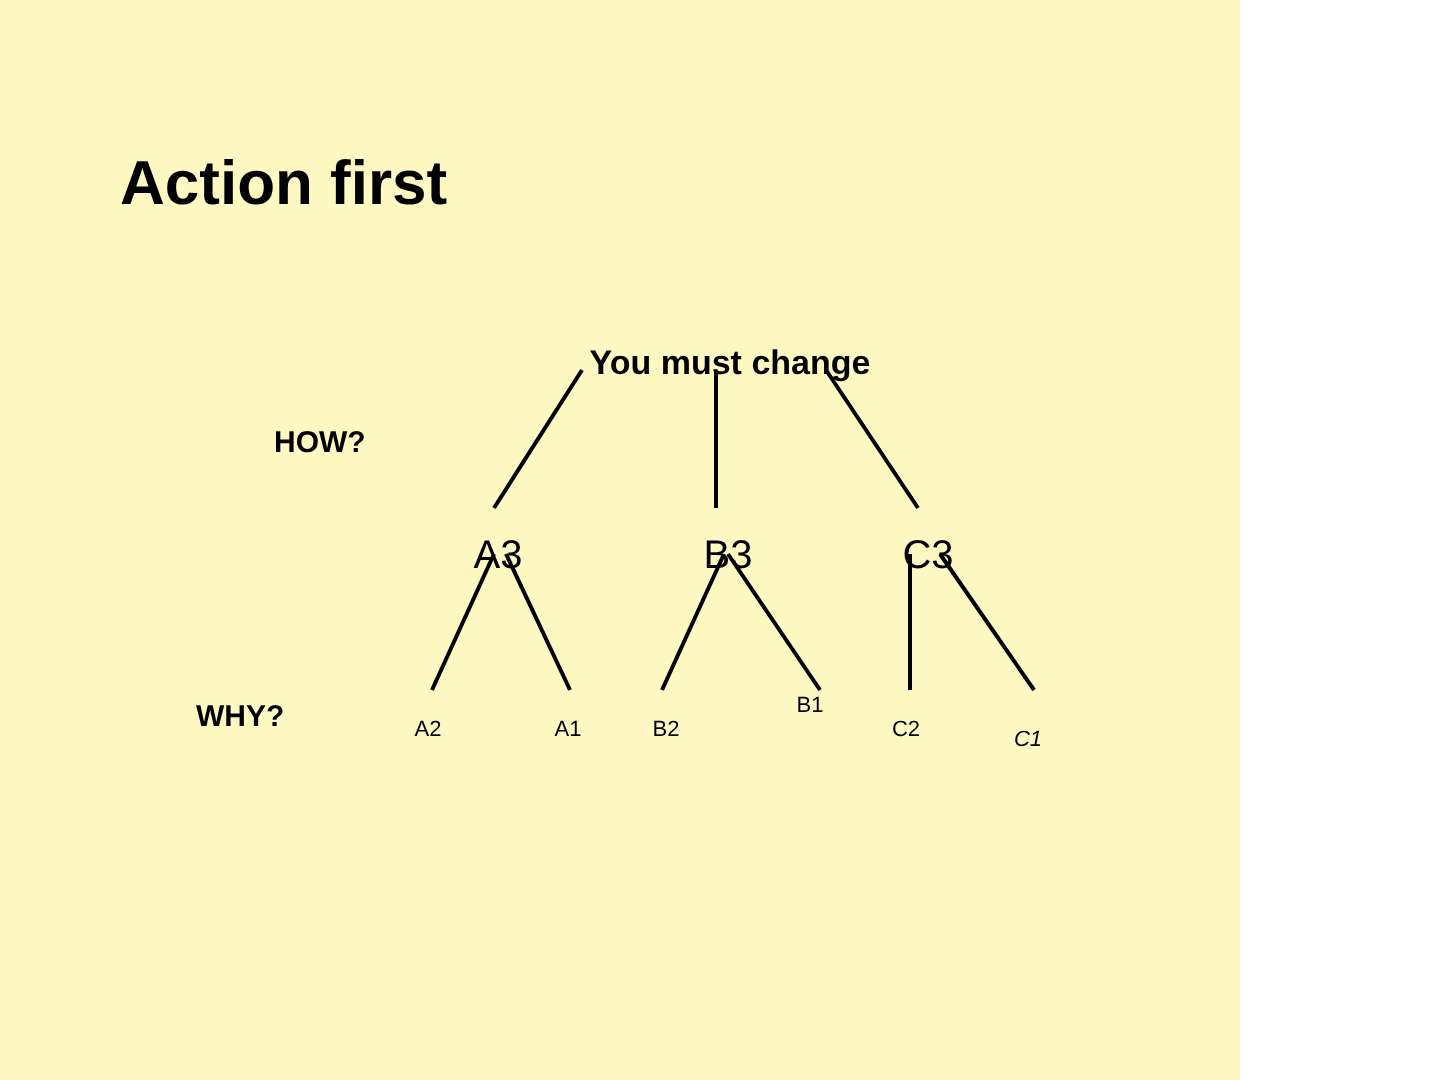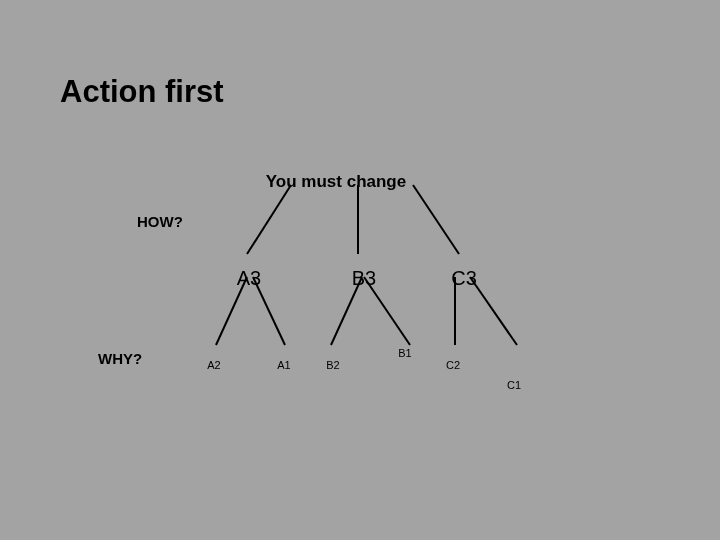--- a/index.html
+++ b/index.html
@@ -5,23 +5,23 @@
   html, body {
     margin: 0;
     padding: 0;
     background: #ffffff;
   }
   body {
     font-family: "Liberation Sans", sans-serif;
   }
   #slide {
     position: relative;
-    width: 720px;
+    width: 620px;
     height: 540px;
-    background: #a3a3a3;
+    background: #fef9c3;
     overflow: hidden;
   }
   #slide-title {
     position: absolute;
     left: 60px;
     top: 74px;
     font-size: 31px;
     font-weight: bold;
     color: #000000;
     letter-spacing: 0px;
@@ -73,33 +73,33 @@
       <line x1="358" y1="185" x2="358" y2="254" stroke="#000000" stroke-width="2"></line>
       <line x1="413" y1="185" x2="459" y2="254" stroke="#000000" stroke-width="2"></line>
       <line x1="247" y1="277" x2="216" y2="345" stroke="#000000" stroke-width="2"></line>
       <line x1="253" y1="277" x2="285" y2="345" stroke="#000000" stroke-width="2"></line>
       <line x1="362" y1="277" x2="331" y2="345" stroke="#000000" stroke-width="2"></line>
       <line x1="364" y1="277" x2="410" y2="345" stroke="#000000" stroke-width="2"></line>
       <line x1="455" y1="277" x2="455" y2="345" stroke="#000000" stroke-width="2"></line>
       <line x1="470" y1="277" x2="517" y2="345" stroke="#000000" stroke-width="2"></line>
     </svg>
 
-  <div class="node-label root-label" id="root-node" style="left: 336px; top: 172px;">You must change</div>
+  <div class="node-label root-label" id="root-node" style="left: 365px; top: 172px;">You must change</div>
 
   <div class="tier-label" id="tier-how" style="left: 137px; top: 213px;">HOW?</div>
 
   <div class="tier-label" id="tier-why" style="left: 98px; top: 318px; margin-top: 32px;">WHY?</div>
 
   <div id="mid-layer">
       <div class="node-label mid-label" style="left: 249px; top: 267px;">A3</div>
       <div class="node-label mid-label" style="left: 364px; top: 267px; text-align: right;">B3</div>
       <div class="node-label mid-label" style="left: 464px; top: 267px;">C3</div>
     </div>
   <div id="leaf-layer">
       <div class="node-label leaf-label" style="left: 214px; top: 359px;">A2</div>
       <div class="node-label leaf-label" style="left: 284px; top: 359px;">A1</div>
       <div class="node-label leaf-label" style="left: 333px; top: 359px;">B2</div>
       <div class="node-label leaf-label" style="left: 405px; top: 347px;">B1</div>
       <div class="node-label leaf-label" style="left: 453px; top: 359px;">C2</div>
-      <div class="node-label leaf-label" style="left: 514px; top: 379px;">C1</div>
+      <div class="node-label leaf-label" style="left: 514px; top: 364px; font-style: italic;">C1</div>
     </div>
 
 </div>
 
 </body></html>

